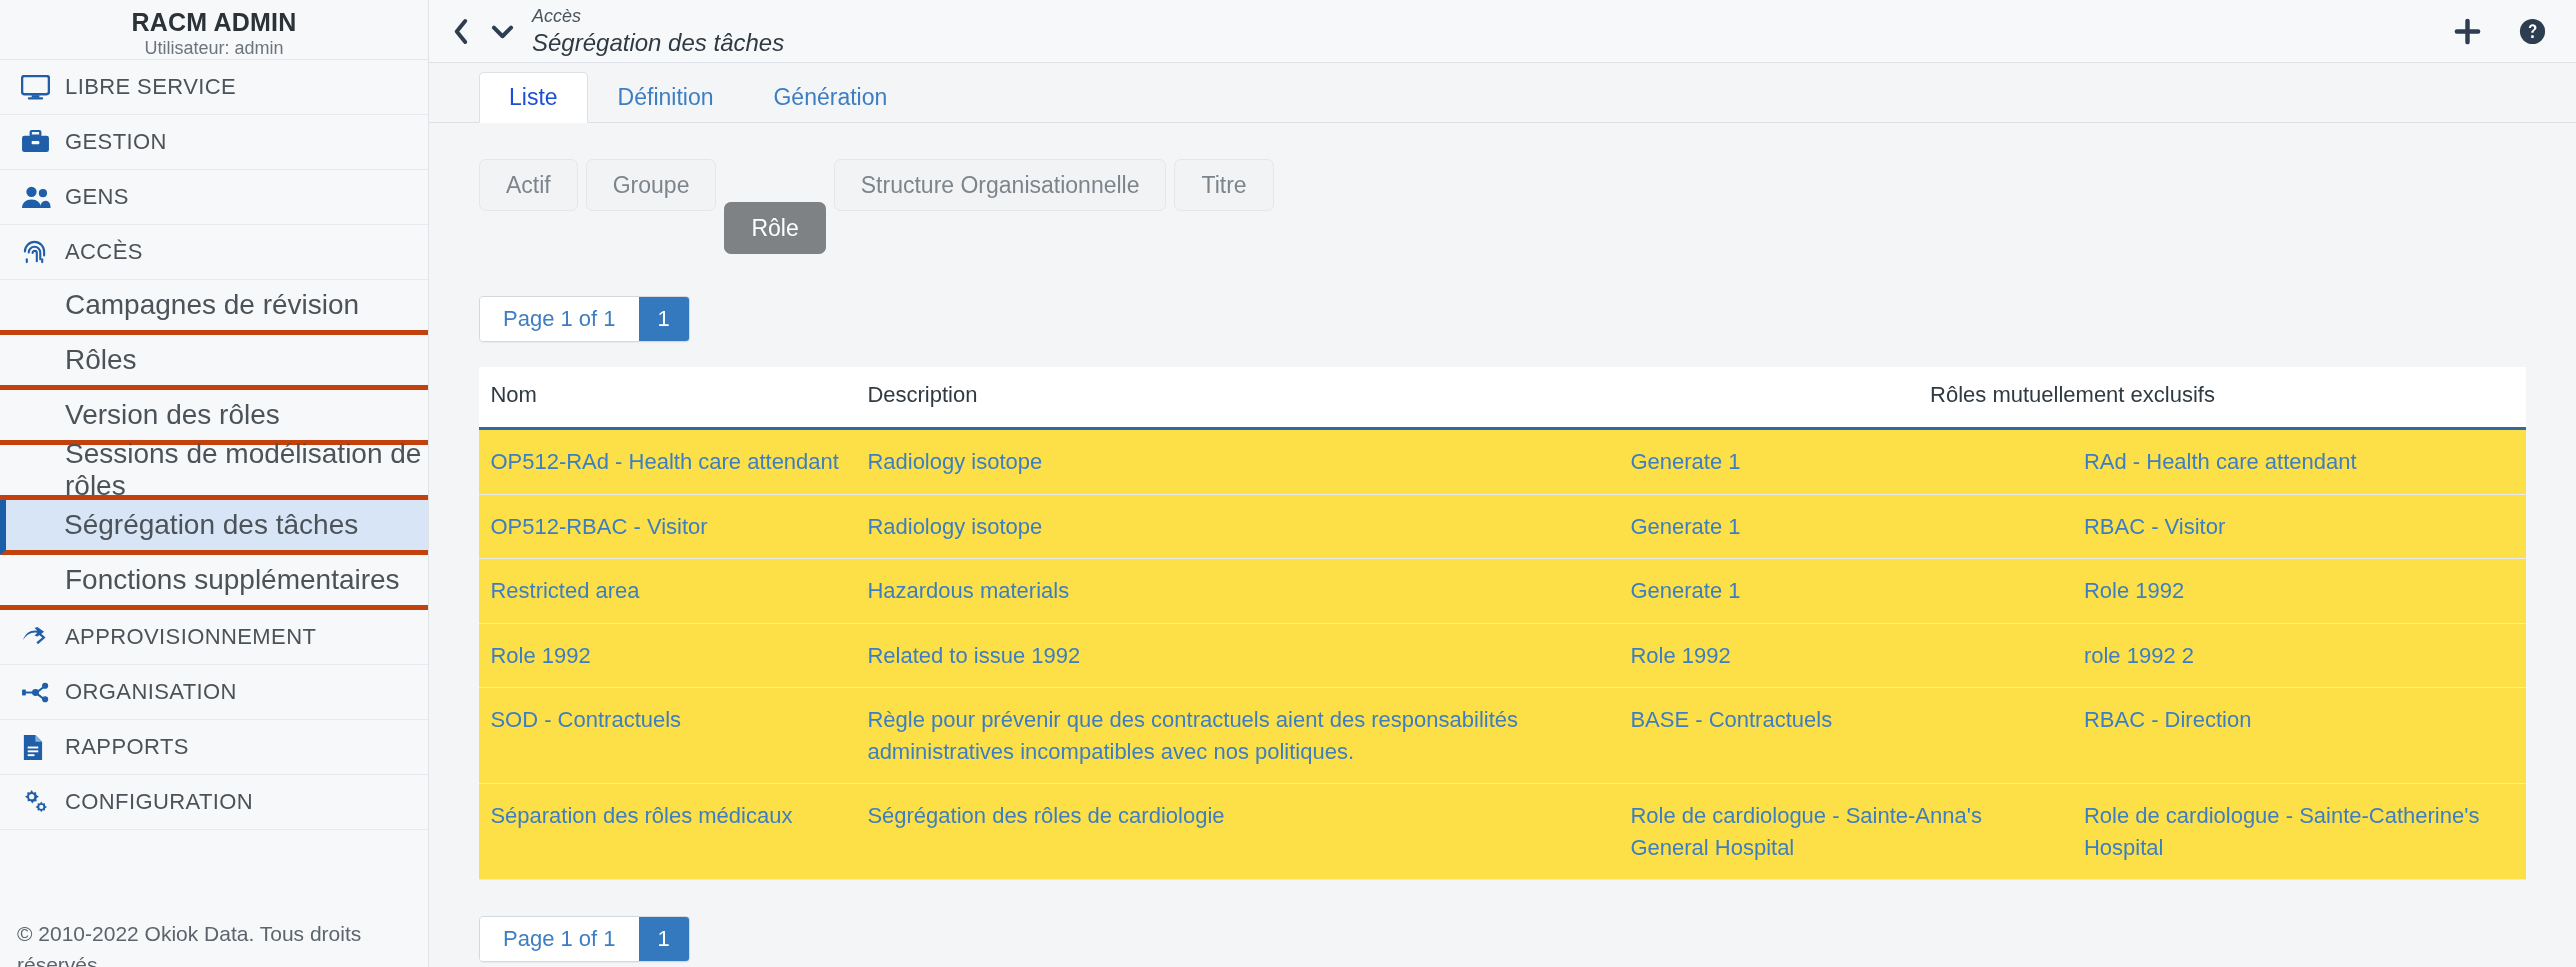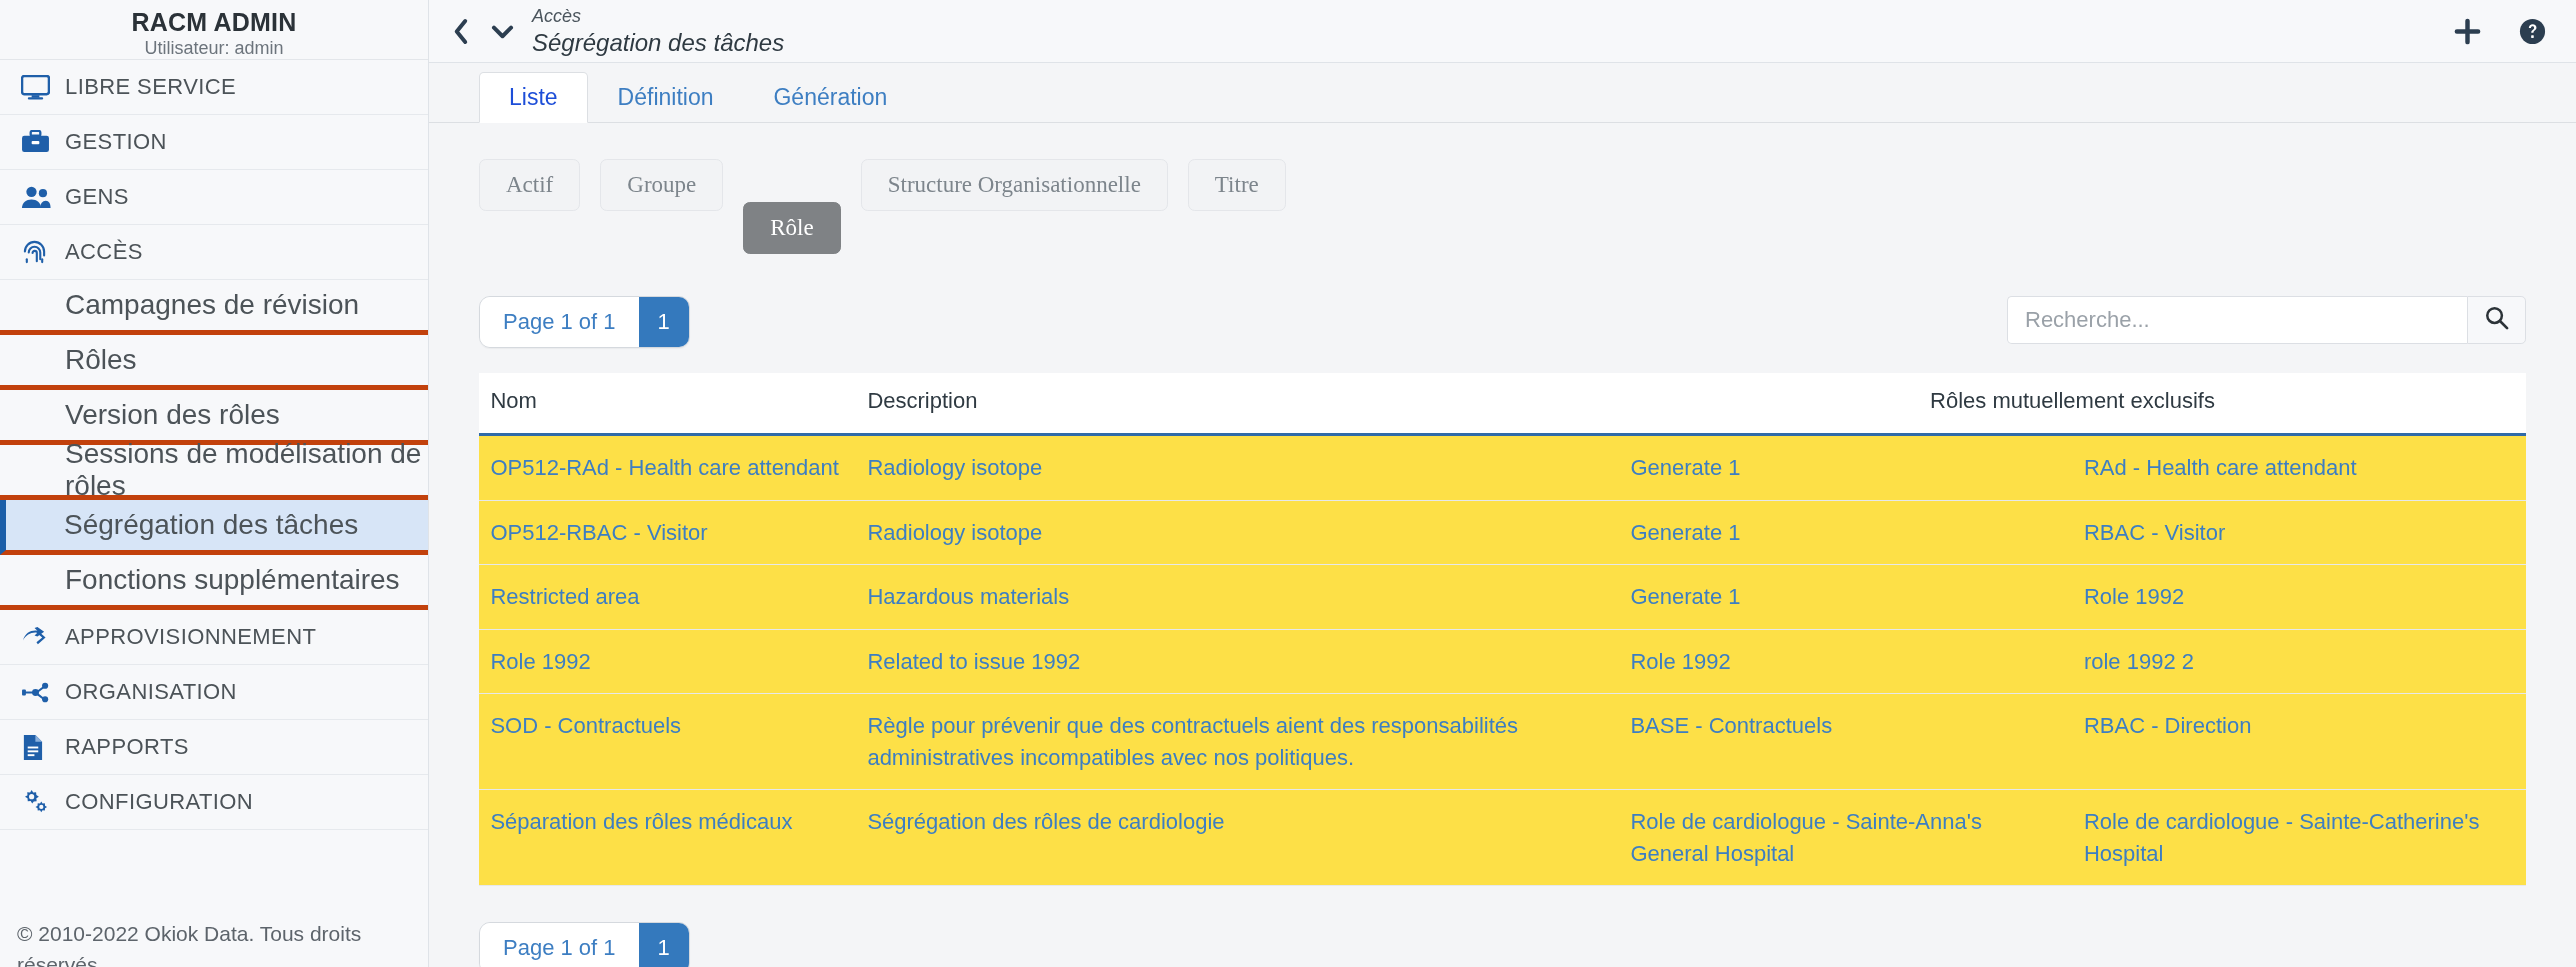--- a/index.html
+++ b/index.html
@@ -156,21 +156,21 @@
     border-color: #dcdfe3;
     border-bottom-color: #ffffff;
   }
 
   .content {
     flex: 1 1 auto;
     padding: 36px 50px 0 50px;
     min-height: 0;
   }
 
-  .pillbar { display: flex; gap: 20px; margin-bottom: 42px; font-family: Liberation Serif, serif; }
+  .pillbar { display: flex; gap: 8px; margin-bottom: 42px; }
   .pill {
     height: 52px;
     padding: 0 26px;
     display: flex;
     align-items: center;
     justify-content: center;
     font-size: 23px;
     color: #7d858c;
     background: #f2f3f5;
     border: 1px solid #e4e6ea;
@@ -185,22 +185,22 @@
   }
 
   .toolbar {
     display: flex;
     align-items: flex-start;
     justify-content: space-between;
     margin-bottom: 25px;
   }
   .pager {
     display: flex;
-    height: 52px;
-    border-radius: 11px;
+    height: 46px;
+    border-radius: 4px;
     overflow: hidden;
     border: 1px solid #d5d9de;
     box-shadow: 0 1px 1px rgba(0,0,0,.04);
   }
   .pager-label {
     background: #ffffff;
     color: #3d7ec2;
     font-size: 22px;
     padding: 0 23px;
     display: flex;
@@ -485,31 +485,20 @@
         <div class="pill">
           <span>Titre</span>
         </div>
       </div>
 
       <div class="toolbar">
         <div class="pager">
           <div class="pager-label">Page 1 of 1</div>
           <div class="pager-num">1</div>
         </div>
-        <div class="searchbox">
-          <input class="search-input" type="text" placeholder="Recherche..." style="">
-          <div class="search-btn">
-            <span>
-              <svg width="25" height="25" viewBox="0 0 26 26">
-                  <circle cx="11" cy="11" r="7.6" fill="none" stroke="#2c3338" stroke-width="2.6"></circle>
-                  <path d="M16.6 16.6L24 24" stroke="#2c3338" stroke-width="2.8" stroke-linecap="round"></path>
-                </svg>
-            </span>
-          </div>
-        </div>
       </div>
 
       <table class="grid">
         <thead>
           <tr>
             <th class="col-nom">Nom</th>
             <th class="col-desc">Description</th>
             <th class="span-head" colspan="2">Rôles mutuellement exclusifs</th>
           </tr>
         </thead>

